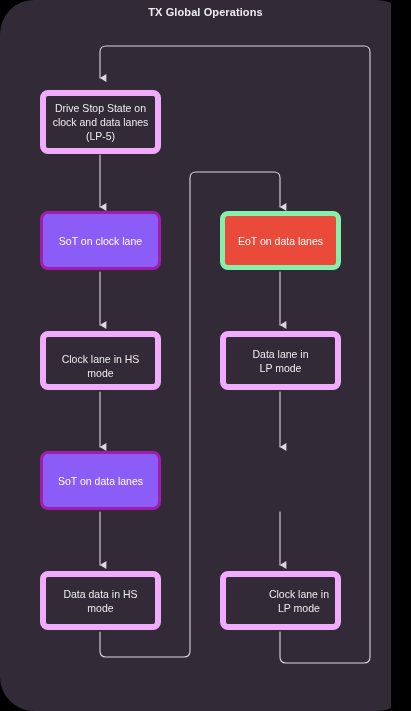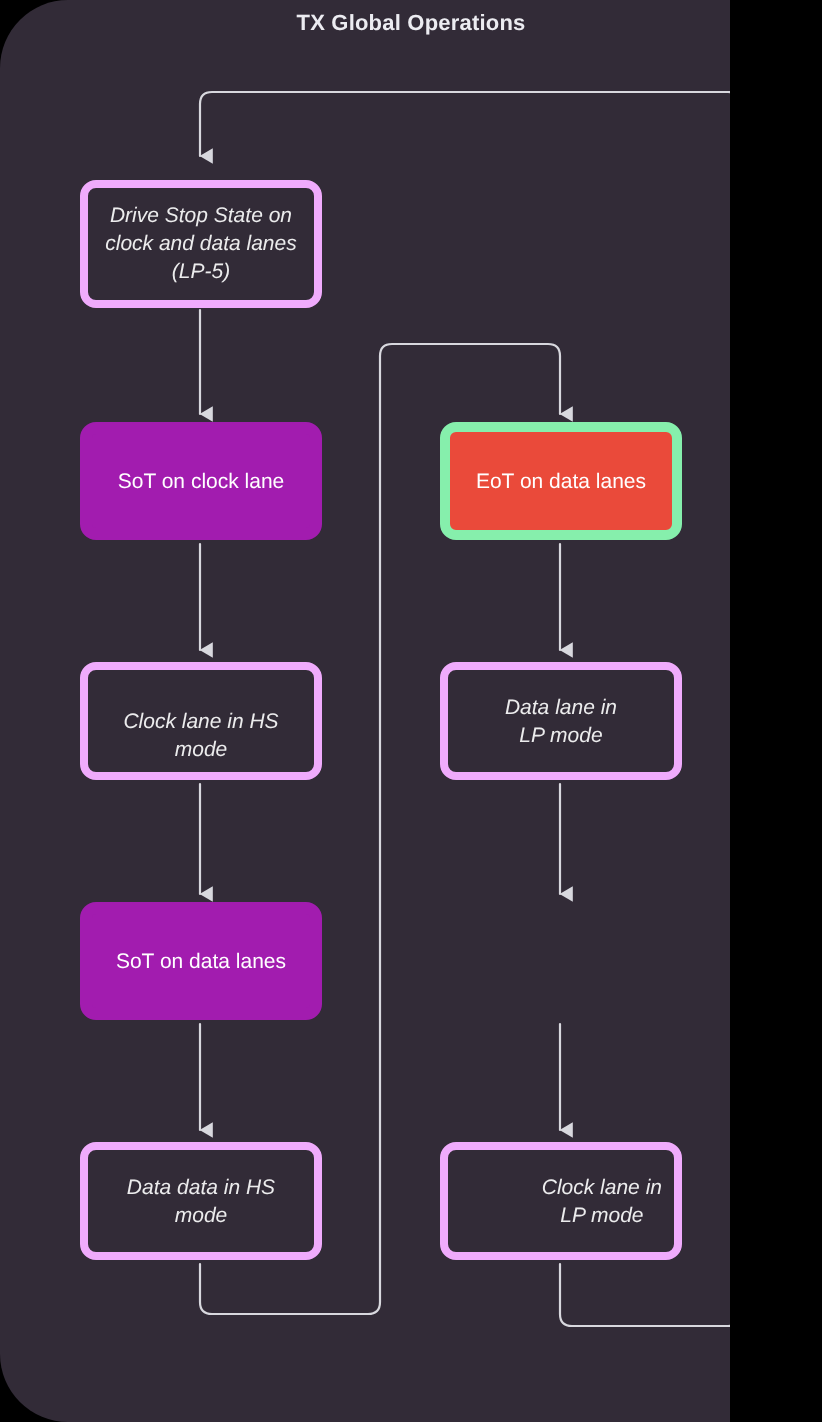--- a/index.html
+++ b/index.html
@@ -7,20 +7,21 @@
     padding: 0;
     background: #000000;
   }
   #screen {
     position: relative;
     width: 365px;
     height: 711px;
     background: #000000;
     overflow: hidden;
     font-family: "Liberation Sans", sans-serif;
+    padding-left: 26px;
   }
   #panel {
     position: absolute;
     left: 0px;
     top: 0px;
     width: 411px;
     height: 711px;
     background: #322b37;
     border-radius: 34px;
     box-sizing: border-box;
@@ -49,28 +50,27 @@
     border-radius: 8px;
     display: flex;
     align-items: center;
     justify-content: center;
     text-align: center;
     font-size: 10.5px;
     line-height: 14px;
     padding: 4px 6px;
   }
   .node.plain {
-    border: 4px solid #f0abfc;
+    border: 6px solid #f0abfc;
     background: transparent;
     color: #ececed;
-    font-style: italic;
   }
   .node.green {
-    border: 6px solid #a21caf;
-    background: #a21caf;
+    border: 3px solid #a21caf;
+    background: #8b5cf6;
     color: #ffffff;
   }
   .node.red {
     border: 5px solid #86efac;
     background: #ea4a3a;
     color: #ffffff;
   }
   .node span { display: block; }
 </style>
 </head>

